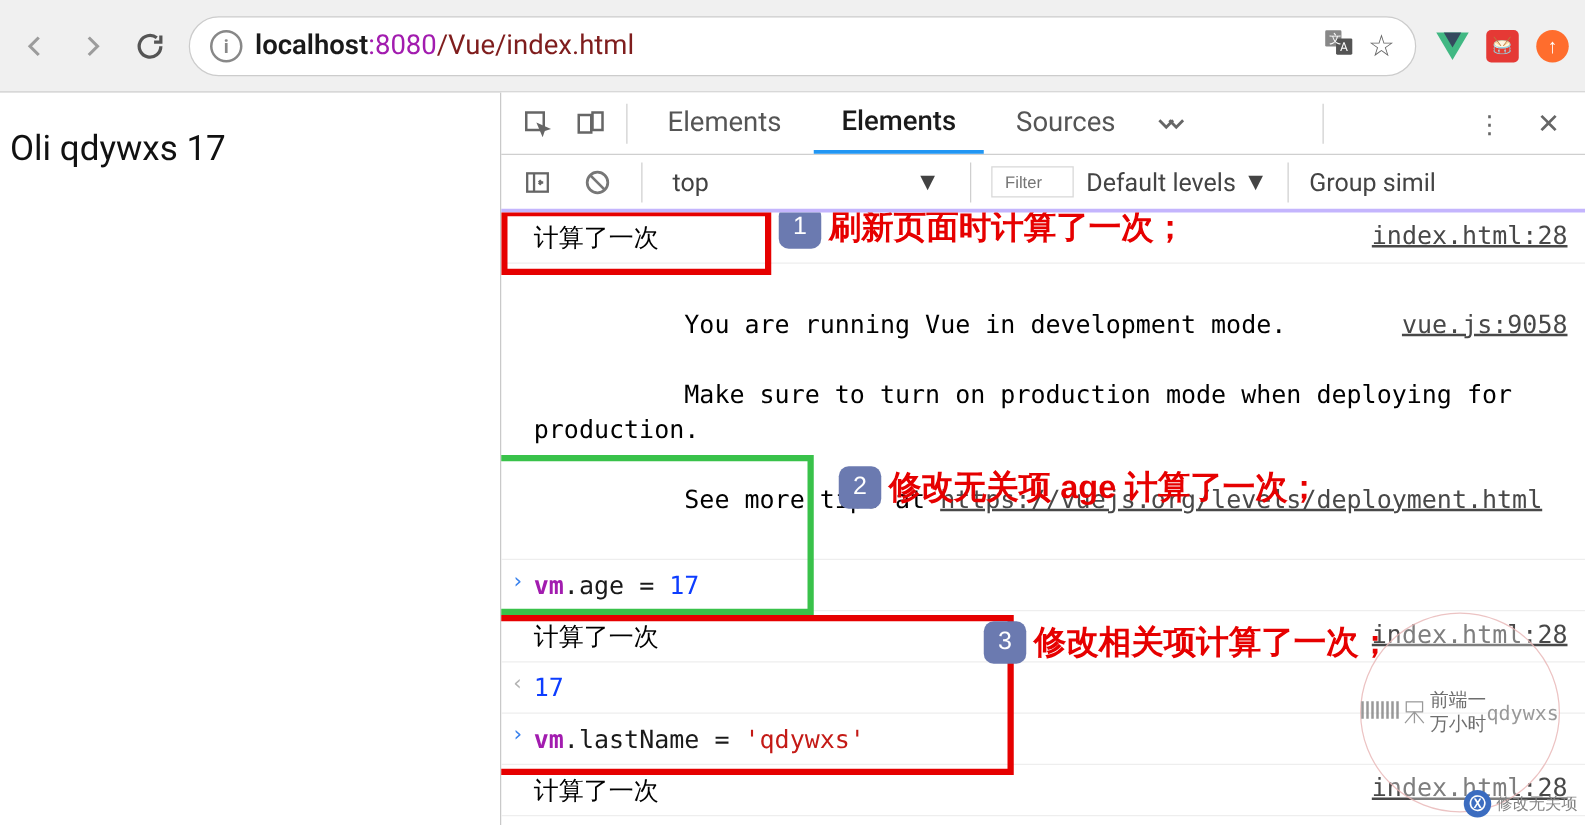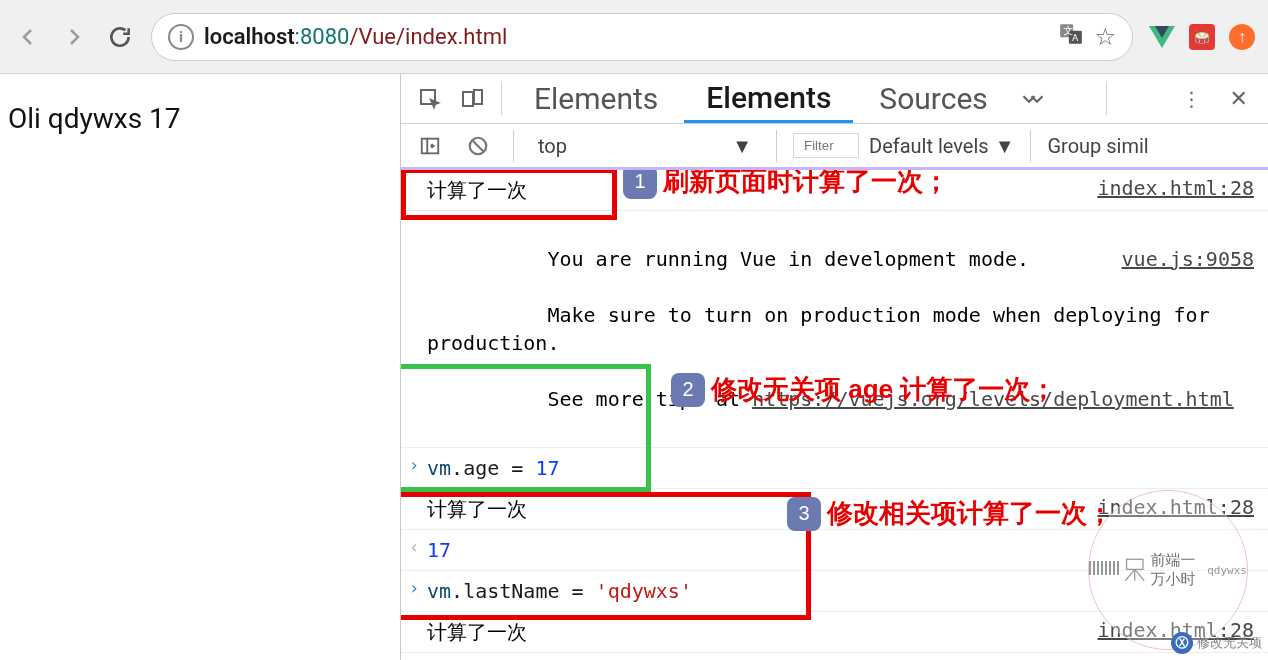--- a/index.html
+++ b/index.html
@@ -36,21 +36,21 @@
       gap: 10px;
       font-size: 22px;
     }
     .info-icon {
       width: 26px; height: 26px; border-radius: 50%;
       border: 2px solid #888; color:#888;
       display:flex; align-items:center; justify-content:center;
       font-size: 15px; font-weight: bold;
     }
     .url-host { color: #1a1a1a; font-weight: 600; }
-    .url-port { color: #0f766e; }
+    .url-port { color: #a21caf; }
     .url-path { color: #7f1d1d; }
     .addr-spacer { flex: 1; }
     .translate-icon, .star-icon { color: #666; font-size: 24px; }
     .ext-icons { display: flex; gap: 14px; align-items: center; }
     .vue-icon {
       width: 0; height: 0;
       border-left: 13px solid transparent;
       border-right: 13px solid transparent;
       border-top: 22px solid #41b883;
       position: relative;
@@ -90,21 +90,21 @@
       display: flex;
       align-items: center;
       padding: 0 10px;
       gap: 4px;
     }
     .dt-icon-btn {
       width: 38px; height: 38px; display:flex;align-items:center;justify-content:center;
       color:#666;
     }
     .dt-divider { width:1px; height:32px; background:#cfcfcf; margin:0 6px; }
-    .dt-tab { padding: 0 22px; height:100%; display:flex;align-items:center; color:#555; font-size:30px; }
+    .dt-tab { padding: 0 22px; height:100%; display:flex;align-items:center; color:#555; font-size:22px; }
     .dt-tab.active { color:#1a1a1a; border-bottom: 3px solid #2196f3; font-weight:500; }
     .dt-kebab { margin-left:auto; color:#666; font-size:20px; padding:0 14px; }
     .dt-close { color:#666; font-size:22px; padding:0 10px; }
 
     .dt-subbar {
       height: 46px;
       border-bottom: 3px solid #c4b5fd;
       display: flex;
       align-items: center;
       padding: 0 10px;
@@ -123,21 +123,21 @@
     .console-body { flex:1; font-family: Menlo, Consolas, monospace; font-size: 20px; position:relative; overflow:hidden; }
     .console-line {
       display:flex; align-items:flex-start; padding: 6px 14px 6px 26px;
       border-bottom: 1px solid #eee; position:relative;
     }
     .line-marker { position:absolute; left:8px; top:7px; color:#9e9e9e; font-size:17px; }
     .line-marker.in { color:#3a82ed; }
     .line-marker.out { color:#b3b3b3; }
     .line-text { flex:1; white-space: pre-wrap; line-height: 1.4; }
     .line-link { color:#484848; text-decoration: underline; margin-left: 8px; white-space: nowrap; }
-    .c-obj { color:#0c4a6e; }
+    .c-obj { color:#a21caf;font-weight:bold; }
     .c-prop { color:#1a1a1a; }
     .c-num { color:#0d3dff; }
     .c-str { color:#c41a16; }
     .c-op { color:#1a1a1a; }
 
     .annot {
       position:absolute;
       display:flex; align-items:center; gap:6px;
       font-size:26px; color:#e60000; font-weight:600;
       pointer-events:none;
@@ -159,21 +159,21 @@
     .watermark {
       position:absolute; right:20px; bottom:10px;
       width:160px; height:160px; border:1px solid #e9b9b9; border-radius:50%;
       display:flex; align-items:center; justify-content:center;
       font-size:14px; color:#555; opacity:.85; background: rgba(255,255,255,.35);
       pointer-events:none;
     }
     .watermark-bars { display:flex; gap:2px; margin-bottom:4px;}
     .watermark-bars span { width:2px; height:14px; background:#888;}
     .watermark-title { font-size:15px; }
-    .watermark-sub { font-size:11px; color:#888; }
+    .watermark-sub { font-size:16px; color:#888; }
     .cx-logo {
       position:absolute; right:6px; bottom:6px;
       font-size:13px; color:#848484; display:flex; align-items:center; gap:4px;
       pointer-events:none;
     }
     .cx-circle { width:22px;height:22px;border-radius:50%;background:#3b6cc0;color:#fff;display:flex;align-items:center;justify-content:center;font-size:13px;font-weight:600;}
   </style>
 </head>
 <body>
 

